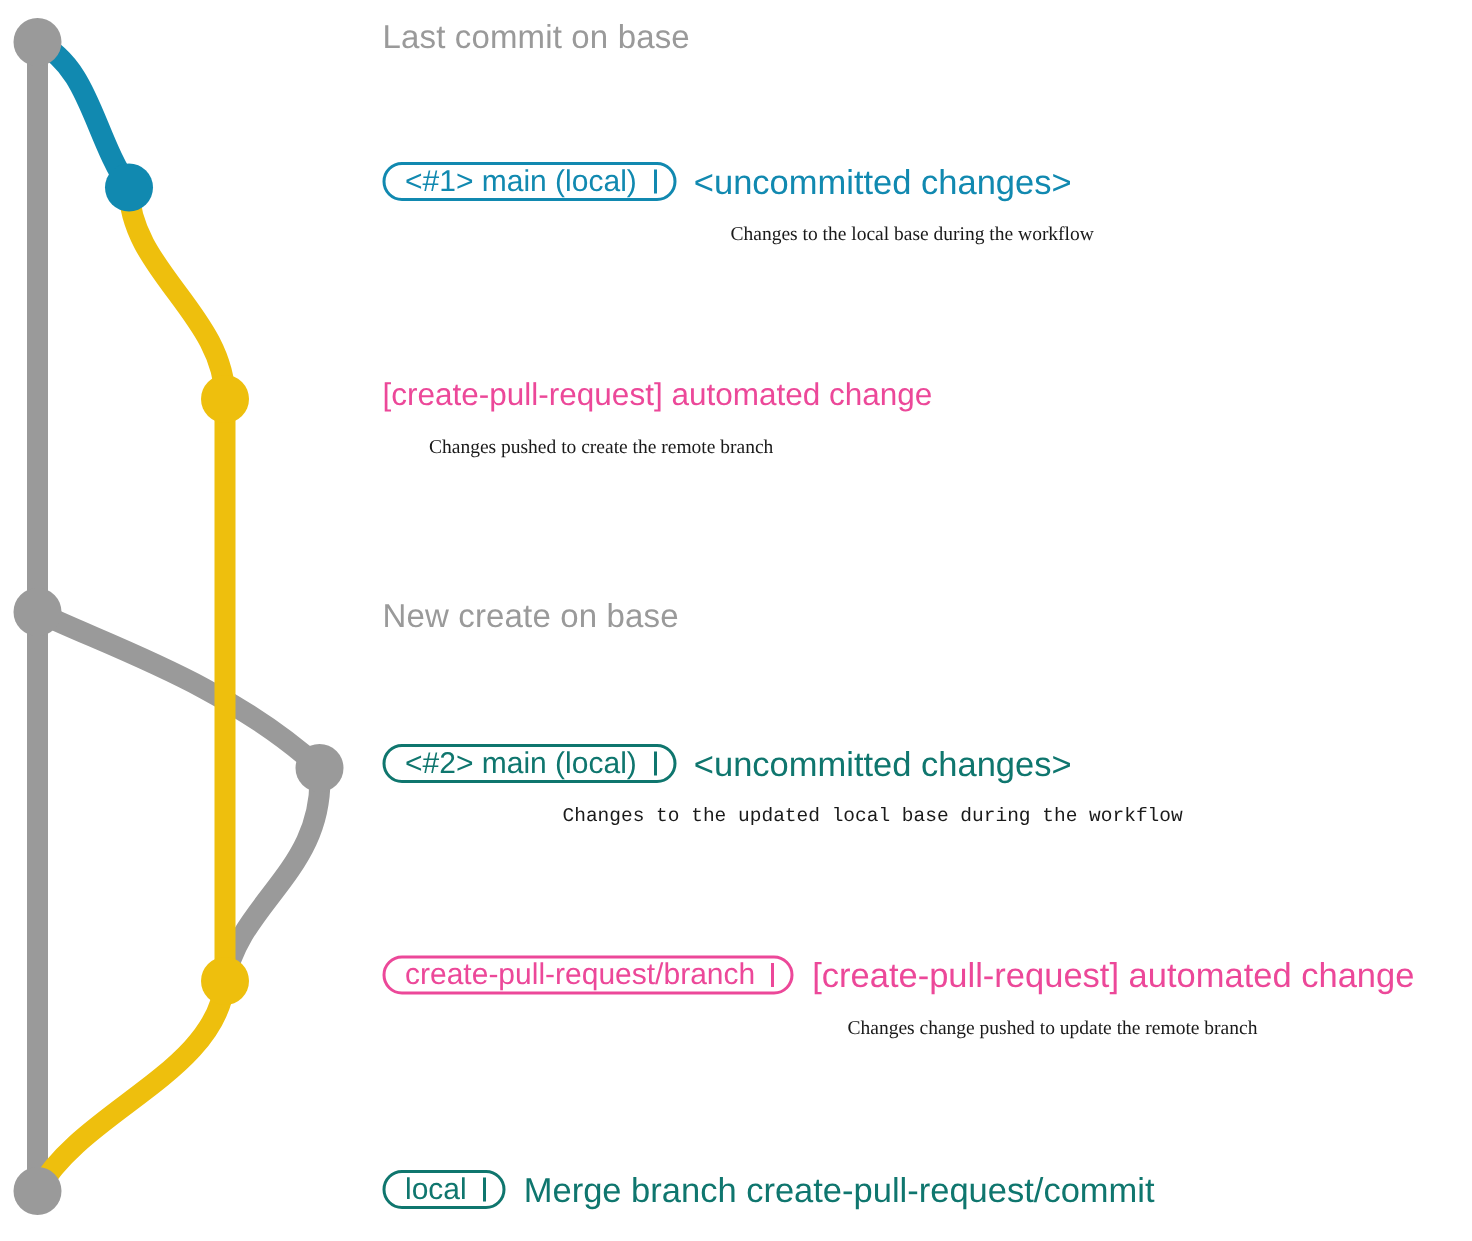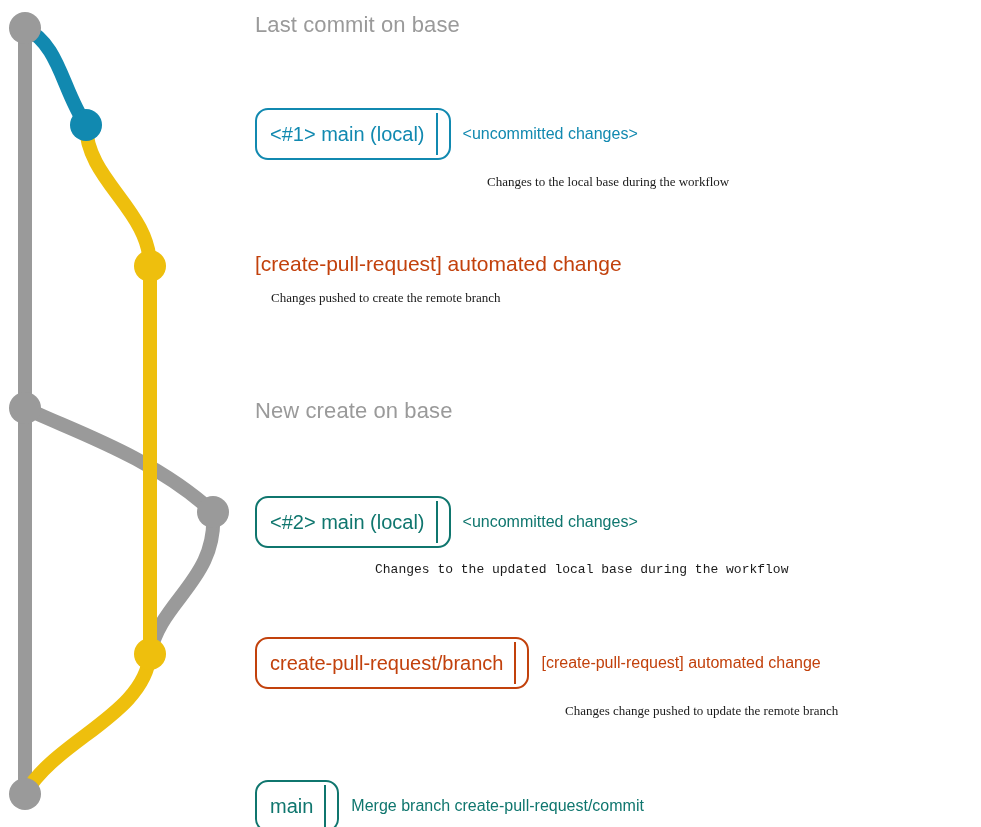--- a/index.html
+++ b/index.html
@@ -51,61 +51,61 @@
   }
 
   
   .pill {
     position: relative;
     display: inline-flex;
     align-items: center;
     box-sizing: border-box;
     border: 2px solid currentColor;
     border-radius: 13px;
-    height: 52px;
+    height: 26px;
     padding: 0 24px 0 13px;
     font-size: 20px;
     line-height: 1;
     background: #ffffff;
     margin-right: 12px;
   }
   .pill::after {
     content: "";
     position: absolute;
     right: 11px;
     top: 3px;
     bottom: 3px;
     width: 2px;
     background: currentColor;
   }
 
   
   .subject {
-    font-size: 16px;
+    font-size: 23px;
     white-space: nowrap;
     line-height: 1;
   }
   .subject-standalone {
     font-size: 21px;
     white-space: nowrap;
     line-height: 1;
   }
 
   
   .desc {
     font-family: "Liberation Serif", serif;
     font-size: 13px;
     color: #1a1a1a;
     white-space: nowrap;
     line-height: 1;
   }
 
   
   .c-blue   { color: #1189b0; }
-  .c-yellow { color: #c2410c; }
+  .c-yellow { color: #ec4899; }
   .c-gray   { color: #0f766e; }
 </style>
 </head>
 <body>
 
 <div id="canvas">
 
   <svg id="graph" viewBox="0 0 260 827" width="260" height="827" aria-hidden="true">
 
     <path d="M 25 28 L 25 794" stroke="#9a9a9a" stroke-width="14" fill="none" stroke-linecap="round"></path>
@@ -142,21 +142,21 @@
       <span class="pill c-blue">&lt;#1&gt; main (local)</span>
       <span class="subject c-blue">&lt;uncommitted changes&gt;</span>
     </div>
     <div class="desc" style="margin-left:232px; margin-top:15px;">Changes to the local base during the workflow</div>
   </div>
 
   <div class="row" style="left:255px; top:253px;">
     <div class="row-line">
       <span class="subject-standalone c-yellow">[create-pull-request] automated change</span>
     </div>
-    <div class="desc" style="margin-left:16px; margin-top:17px;font-family:Liberation Serif, serif;">Changes pushed to create the remote branch</div>
+    <div class="desc" style="margin-left:31px; margin-top:17px;font-family:Liberation Serif, serif;">Changes pushed to create the remote branch</div>
   </div>
 
   <div class="row" style="left:255px; top:398px;">
     <div class="row-line">
       <span class="heading">New create on base</span>
     </div>
   </div>
 
   <div class="row" style="left:255px; top:496px;">
     <div class="row-line">
@@ -169,18 +169,18 @@
   <div class="row" style="left:255px; top:637px;">
     <div class="row-line">
       <span class="pill c-yellow">create-pull-request/branch</span>
       <span class="subject c-yellow">[create-pull-request] automated change</span>
     </div>
     <div class="desc" style="margin-left:310px; margin-top:15px;">Changes change pushed to update the remote branch</div>
   </div>
 
   <div class="row" style="left:255px; top:780px;">
     <div class="row-line">
-      <span class="pill c-gray">main</span>
+      <span class="pill c-gray">local</span>
       <span class="subject c-gray">Merge branch create-pull-request/commit</span>
     </div>
   </div>
 
 </div>
 
 </body></html>

